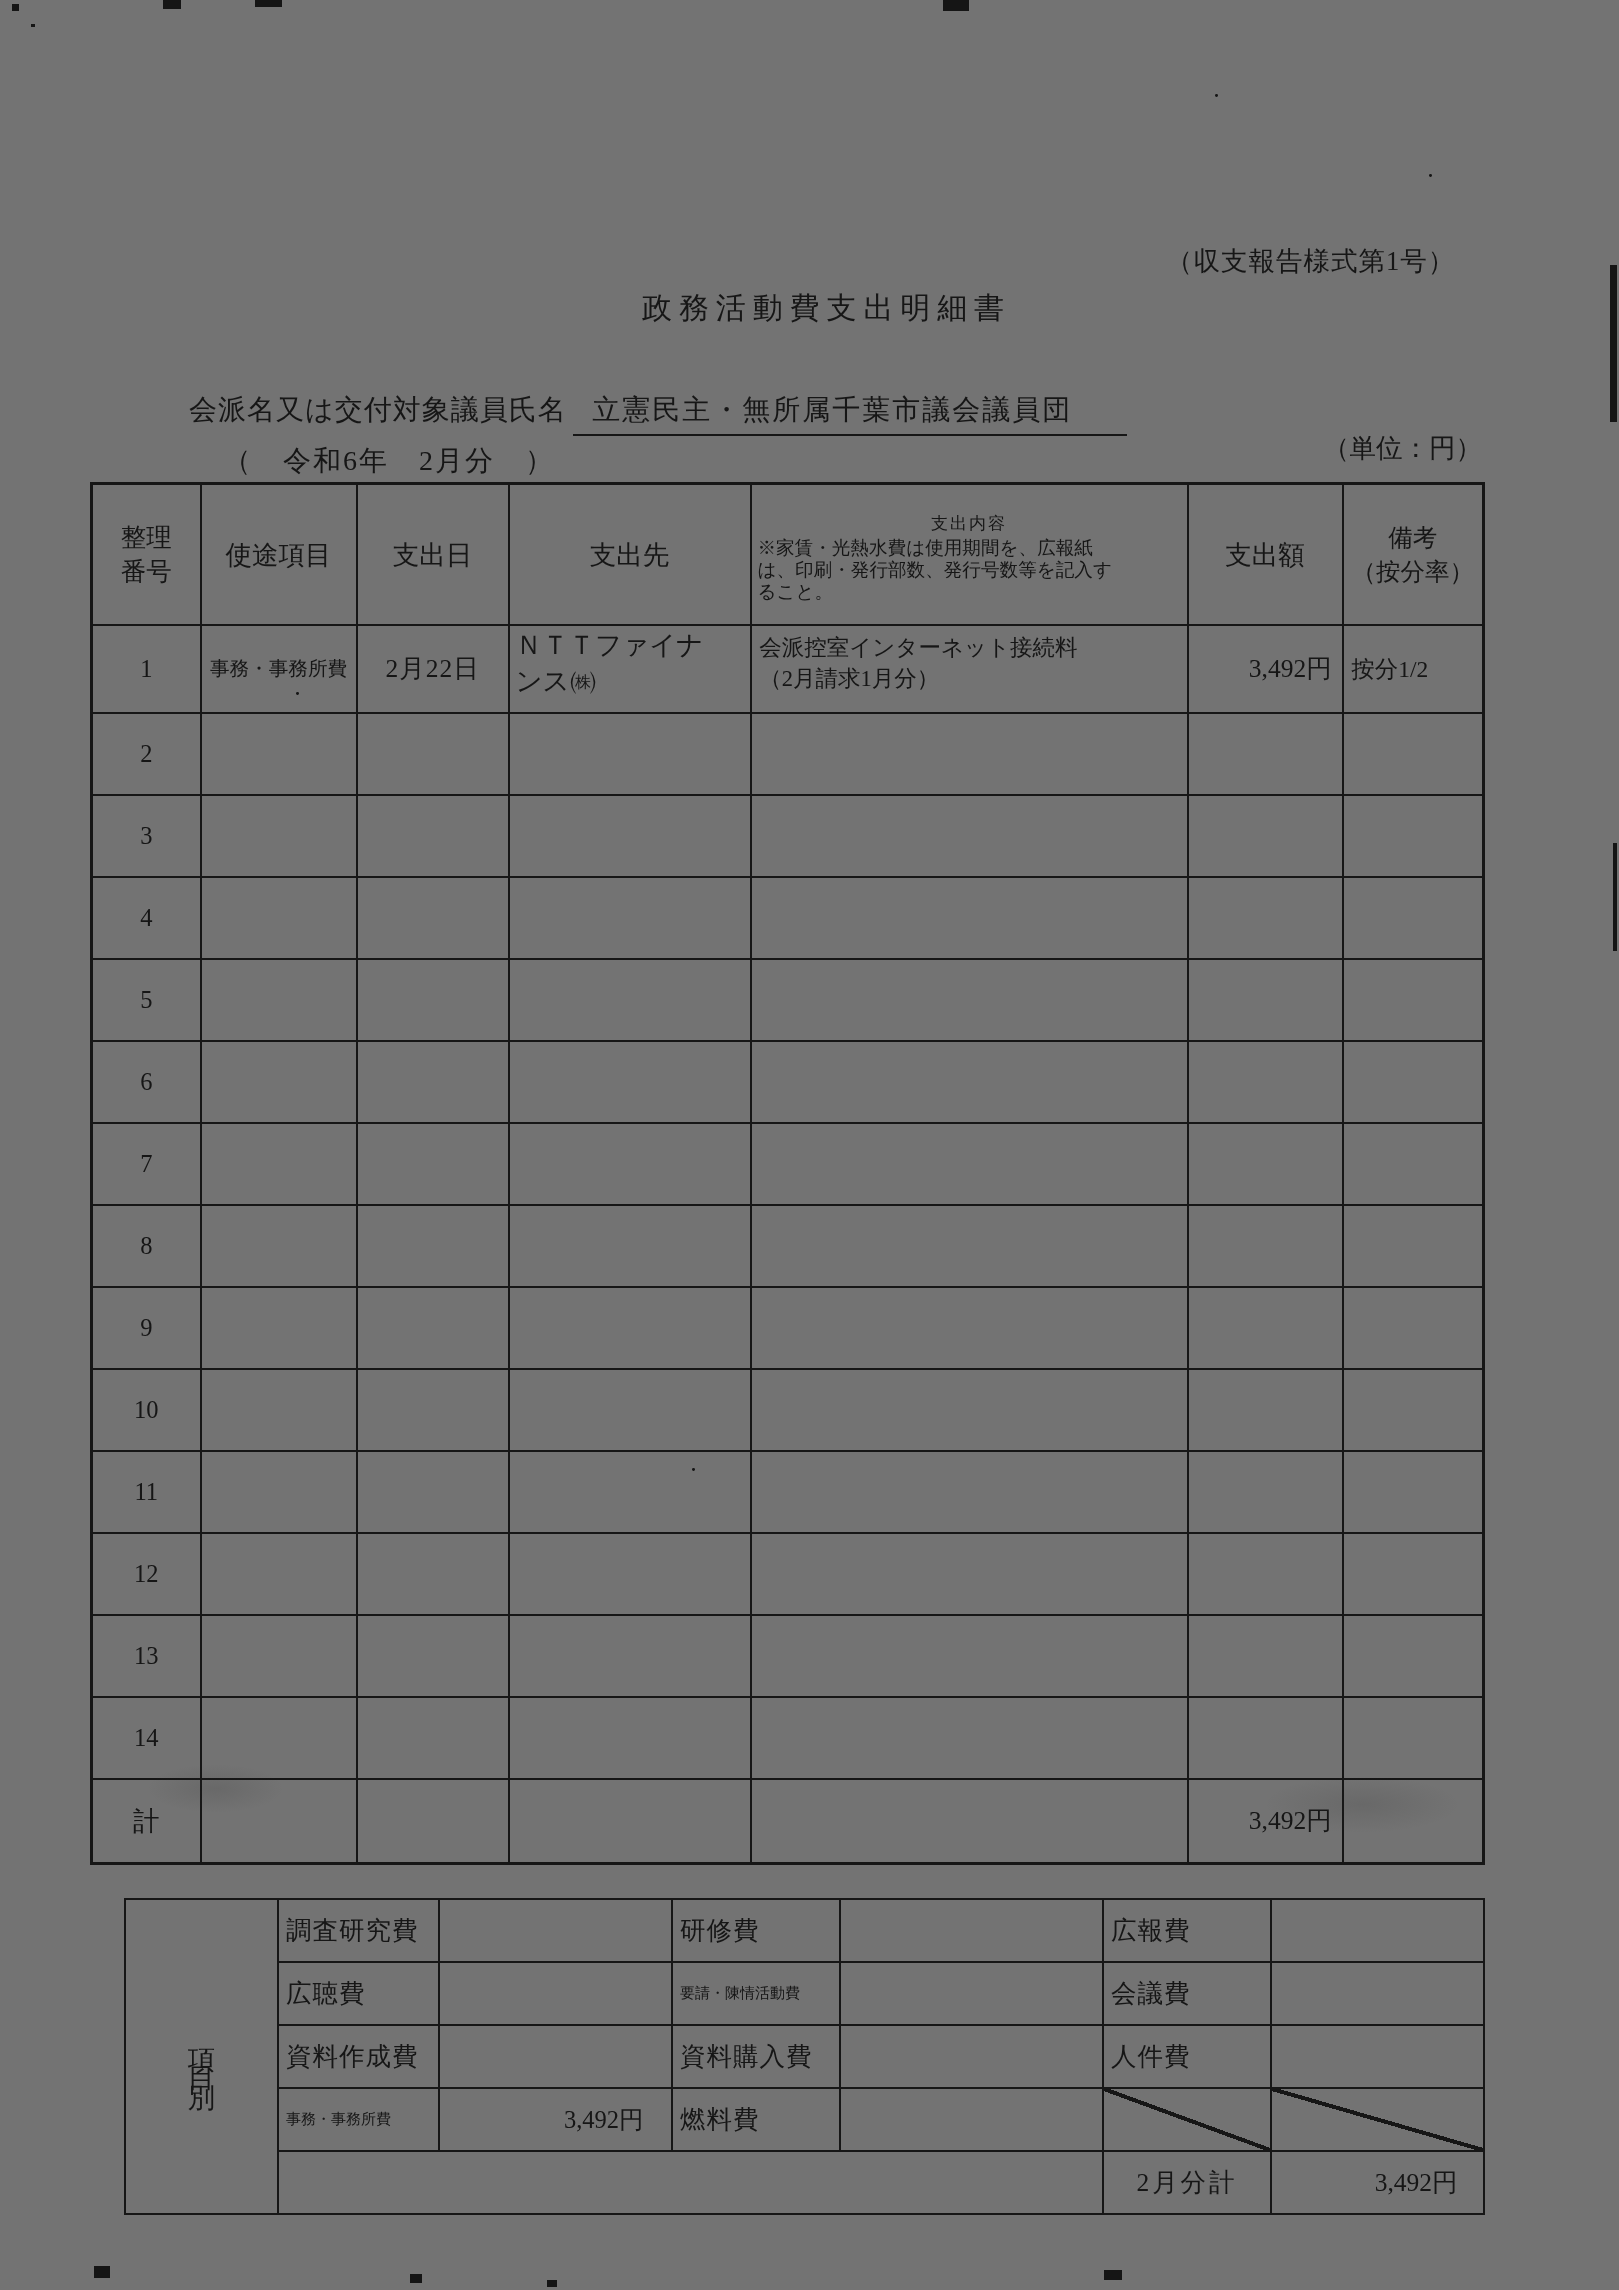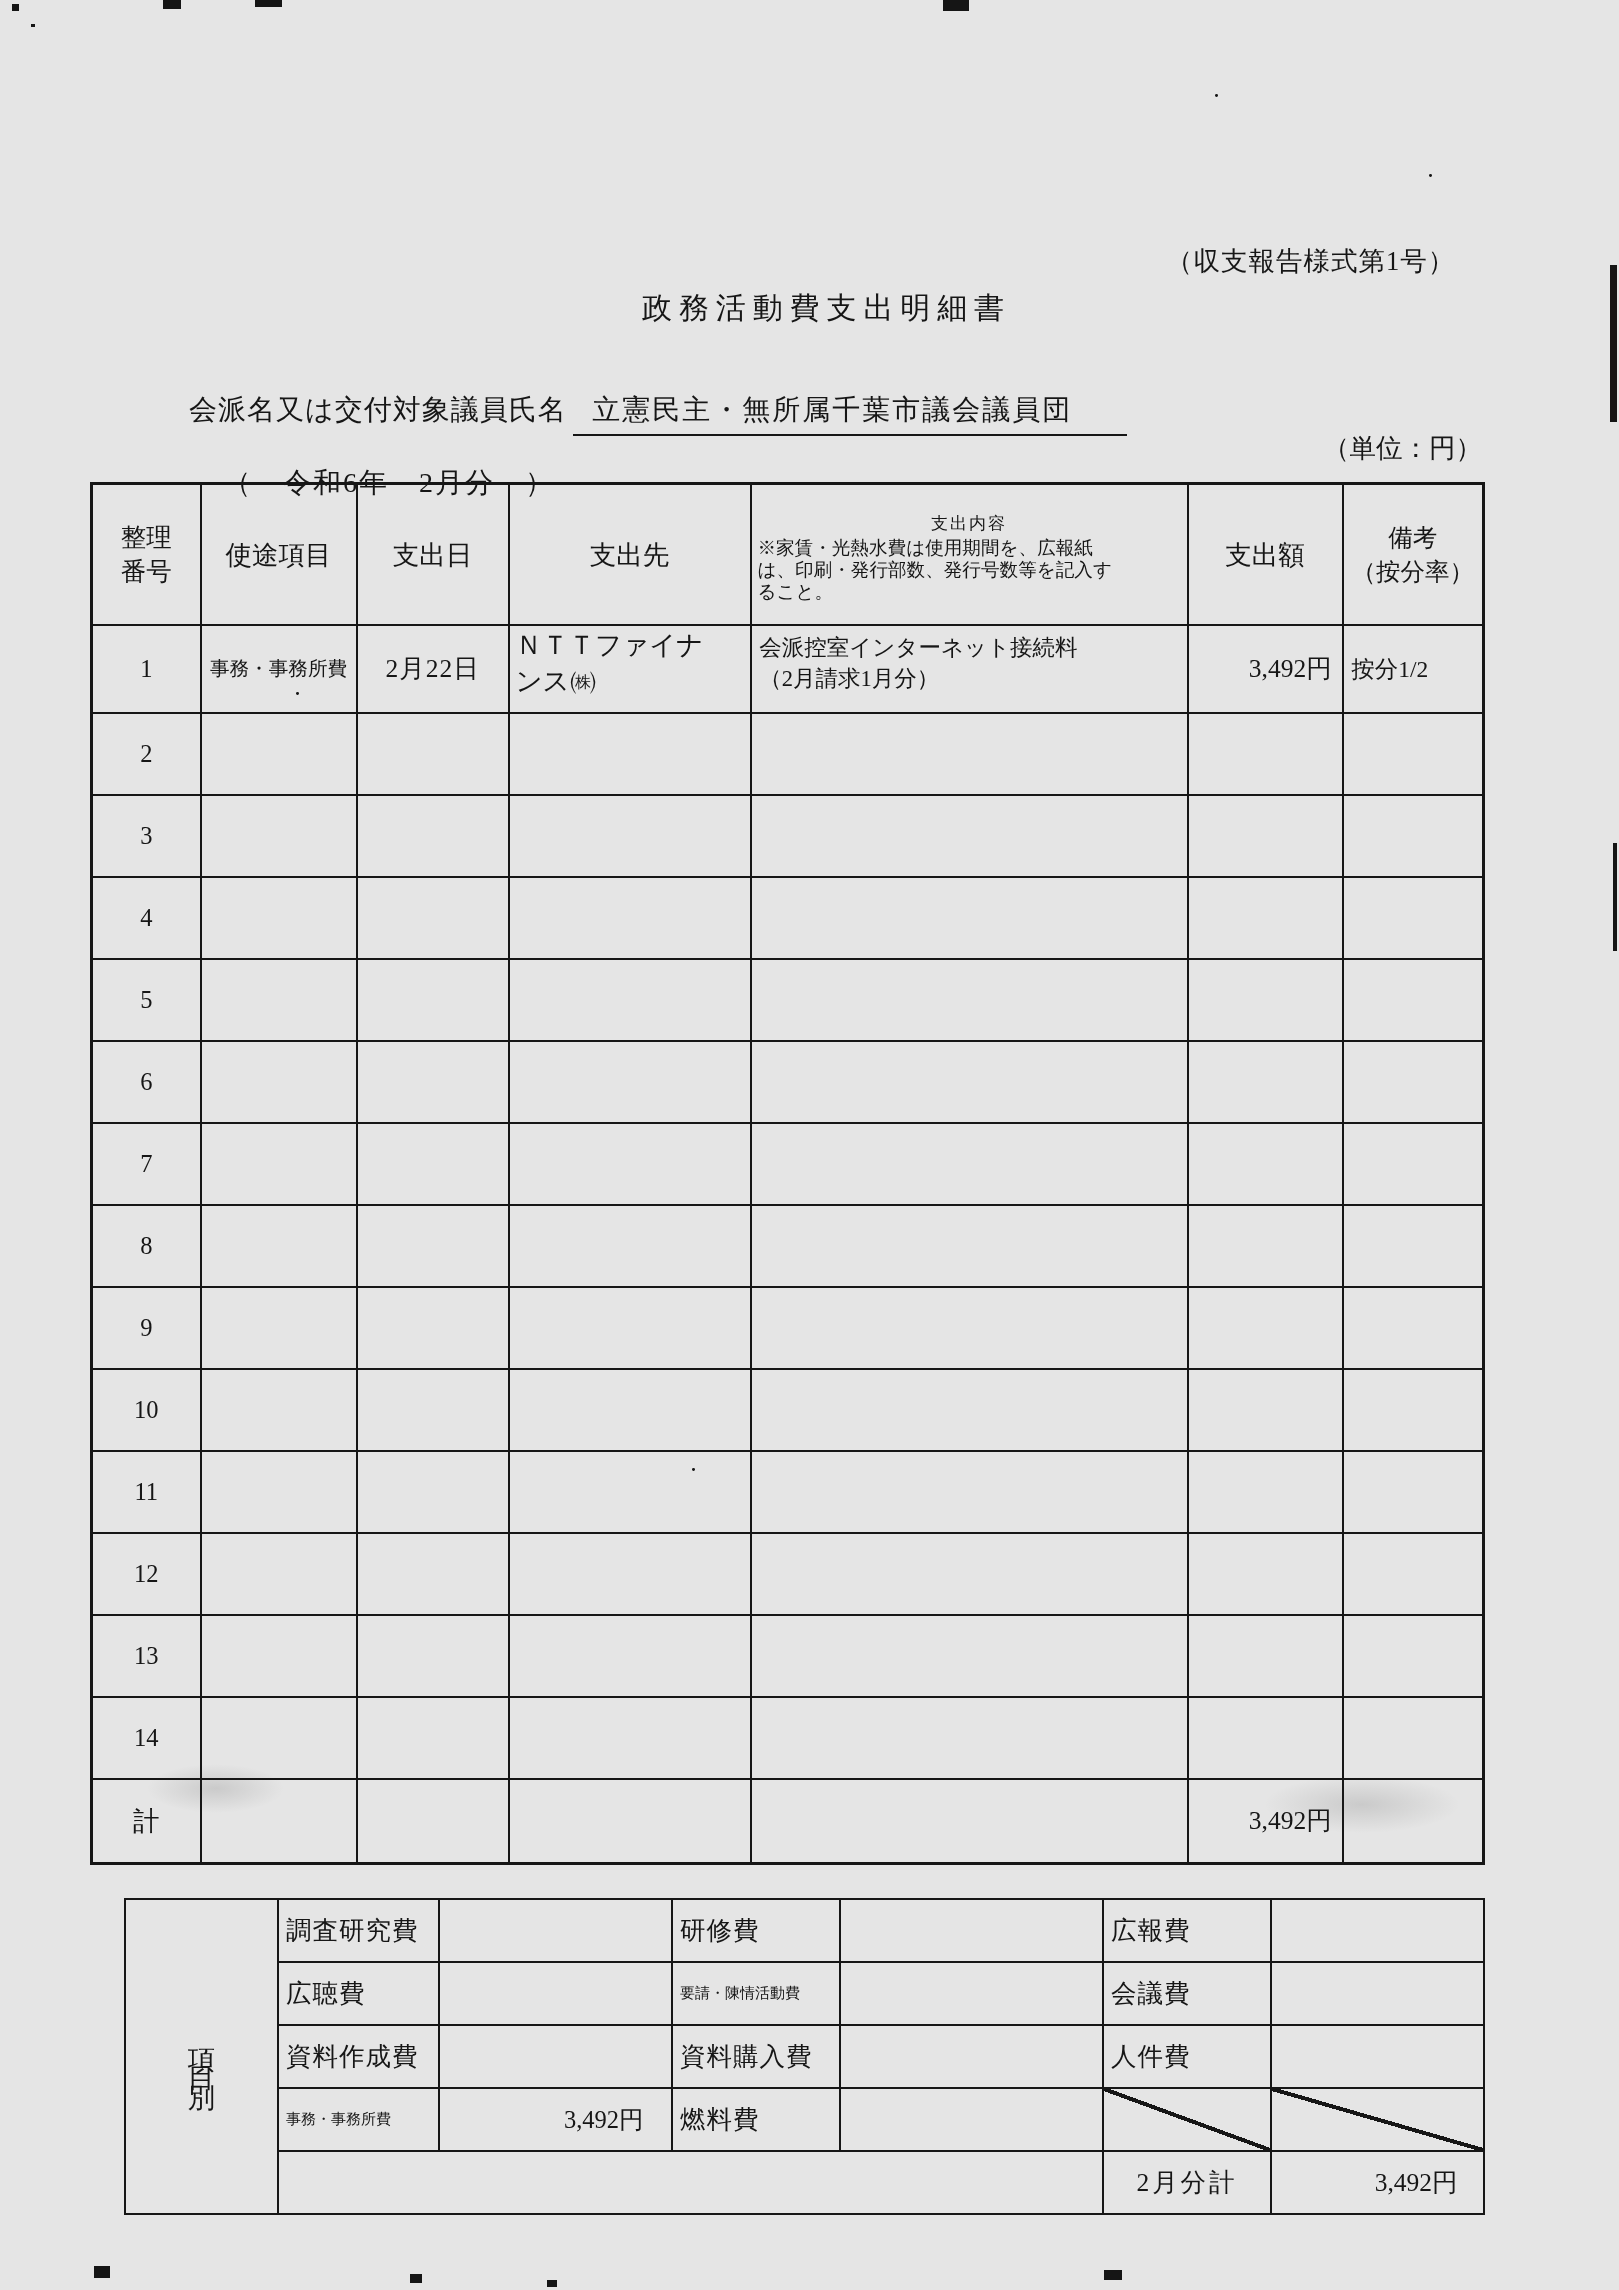--- a/index.html
+++ b/index.html
@@ -1,32 +1,32 @@
 <!DOCTYPE html>
 <html><head>
 <meta charset="utf-8">
 <style>
   html,body{margin:0;padding:0;background:#888;}
   .page{
     position:relative; width:1619px; height:2291px; margin:0 auto;
-    background:#e5e5e5; overflow:hidden;
+    background:#737373; overflow:hidden;
     font-family:"Liberation Serif","DejaVu Serif",serif;
     color:#161616;
   }
   .abs{position:absolute;}
   .pre{white-space:pre-line;}
 
   
   .form-number{left:1166px;top:243px;font-size:26.5px;letter-spacing:1px;}
   .doc-title{left:642px;top:288px;font-size:30px;letter-spacing:6.9px;}
   .party-line{left:189px;top:391px;font-size:28px;}
   .party-label{letter-spacing:1px;}
   .party-name{display:inline-block;border-bottom:2.9px solid #161616;
     padding:0 19.6px 4.9px 19.6px;min-width:515px;margin-left:5.9px;letter-spacing:2px;}
-  .period{left:223px;top:464px;font-size:28px;letter-spacing:2px;}
+  .period{left:223px;top:442px;font-size:28px;letter-spacing:2px;}
   .unit{left:1323px;top:430px;font-size:26.5px;}
 
   
   table{border-collapse:collapse;table-layout:fixed;}
   .main{position:absolute;left:90px;top:482px;width:1392px;border:3.9px solid #161616;}
   .main th,.main td{border:2px solid #161616;overflow:hidden;vertical-align:middle;padding:0;}
   .main .hrow th{height:139px;font-weight:normal;font-size:26.5px;text-align:center;border-bottom:2.9px solid #161616;}
   .main .hrow .hno{font-size:25.5px;line-height:1.3;}
   .main .hrow .hrem{font-size:24.5px;line-height:1.35;}
   .content-h{vertical-align:top;}

